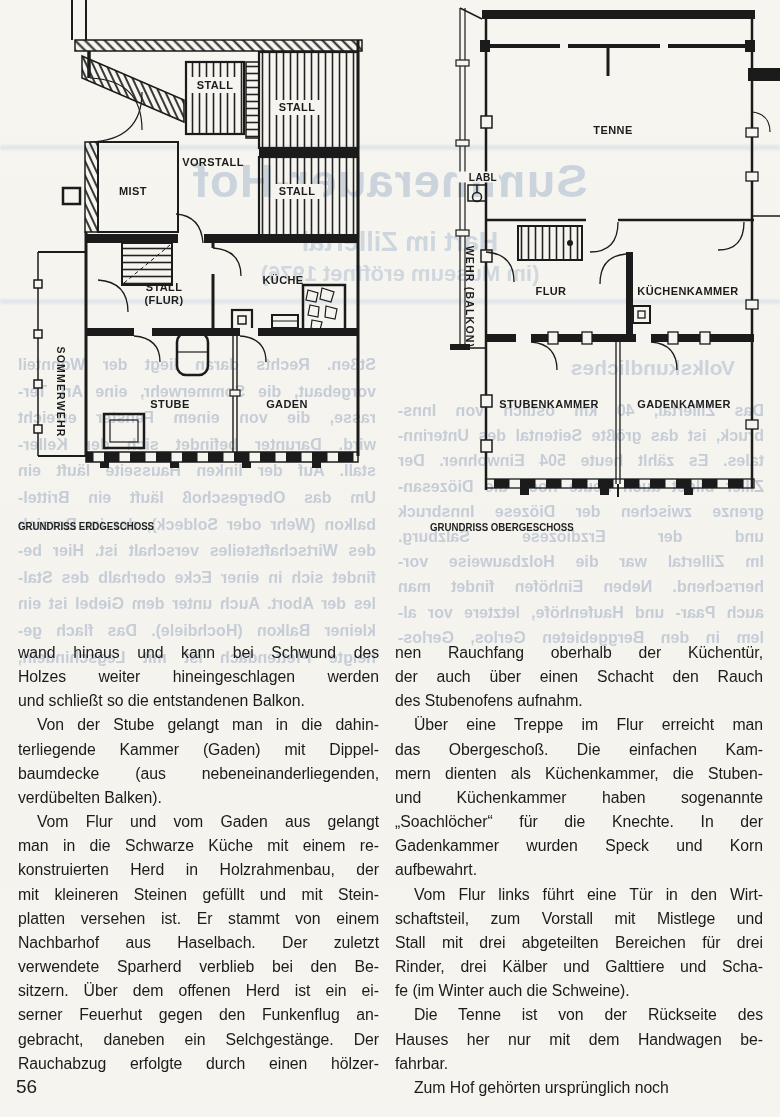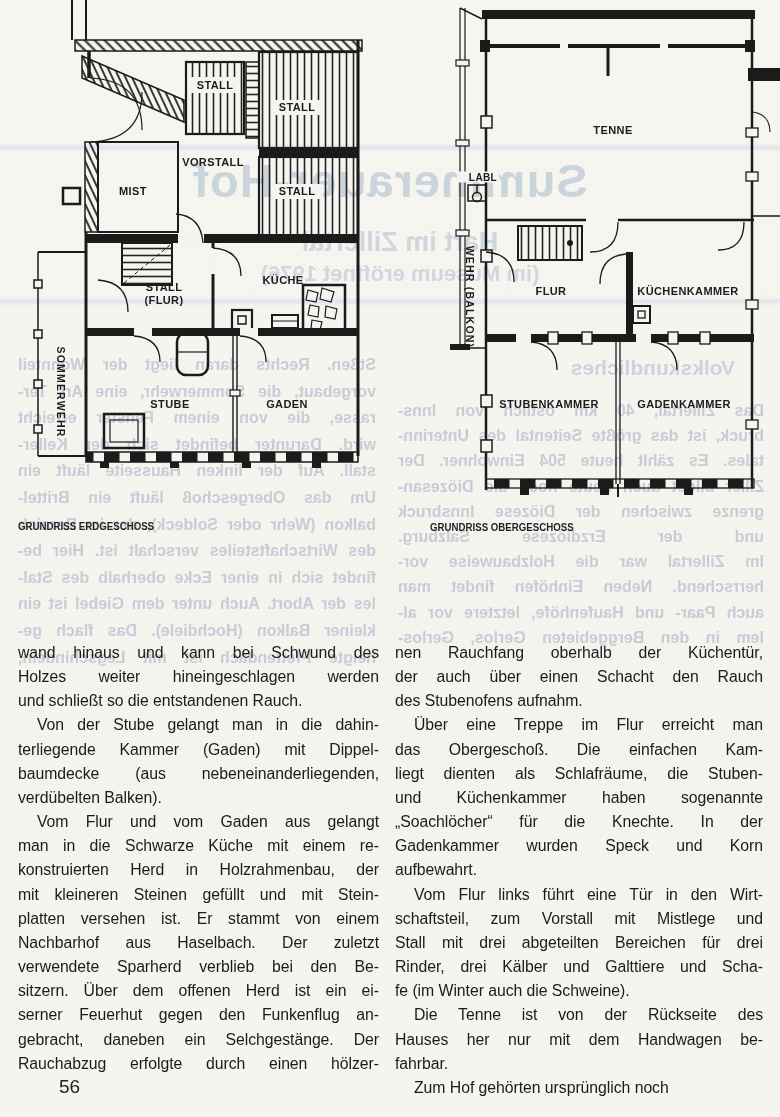--- a/index.html
+++ b/index.html
@@ -30,21 +30,21 @@
   .caption{position:absolute;font-size:11px;font-weight:700;letter-spacing:0;
     transform:scaleX(.88);transform-origin:left center;white-space:nowrap;color:#1f1f1f;}
   
   .bodytext{position:absolute;top:641px;left:18px;width:745px;display:flex;
     justify-content:space-between;font-size:15.8px;line-height:24.15px;color:#1b1b1b;}
   .bcol-left{width:361px;}
   .bcol-right{width:368px;}
   .bline{text-align:justify;text-align-last:justify;letter-spacing:-.05px;}
   .bline.last{text-align-last:left;}
   .bline.indent{padding-left:19px;}
-  .pagenum{position:absolute;left:16px;top:1076px;font-size:19px;color:#222;margin-left:43px;}
+  .pagenum{position:absolute;left:16px;top:1076px;font-size:19px;color:#222;}
 </style>
 </head>
 <body>
 
 <div class="canvas">
 
   <div class="bleedrule" style="top:145px;"></div>
   <div class="bleedrule" style="top:299px;"></div>
 
   <div class="ghost ghost-headline" style="left:170px;top:153px;width:440px;">Summerauer-Hof</div>
@@ -241,21 +241,21 @@
   <span class="rlabel" style="left:688px;top:291px;">KÜCHENKAMMER</span>
   <span class="rlabel" style="left:549px;top:404px;">STUBENKAMMER</span>
   <span class="rlabel" style="left:684px;top:404px;">GADENKAMMER</span>
   <div class="caption" style="left:430px;top:521px;">GRUNDRISS OBERGESCHOSS</div>
 
   <div class="bodytext">
     <div class="bcol-left">
 
         <div class="bline">wand hinaus und kann bei Schwund des</div>
         <div class="bline">Holzes weiter hineingeschlagen werden</div>
-        <div class="bline last">und schließt so die entstandenen Rauch.</div>
+        <div class="bline last">und schließt so die entstandenen Balkon.</div>
         <div class="bline indent">Von der Stube gelangt man in die dahin-</div>
         <div class="bline">terliegende Kammer (Gaden) mit Dippel-</div>
         <div class="bline">baumdecke (aus nebeneinanderliegenden,</div>
         <div class="bline last">verdübelten Balken).</div>
         <div class="bline indent">Vom Flur und vom Gaden aus gelangt</div>
         <div class="bline">man in die Schwarze Küche mit einem re-</div>
         <div class="bline">konstruierten Herd in Holzrahmenbau, der</div>
         <div class="bline">mit kleineren Steinen gefüllt und mit Stein-</div>
         <div class="bline">platten versehen ist. Er stammt von einem</div>
         <div class="bline">Nachbarhof aus Haselbach. Der zuletzt</div>
@@ -265,21 +265,21 @@
         <div class="bline">gebracht, daneben ein Selchgestänge. Der</div>
         <div class="bline">Rauchabzug erfolgte durch einen hölzer-</div>
       </div>
     <div class="bcol-right">
 
     <div class="bline">nen Rauchfang oberhalb der Küchentür,</div>
         <div class="bline">der auch über einen Schacht den Rauch</div>
         <div class="bline last">des Stubenofens aufnahm.</div>
         <div class="bline indent">Über eine Treppe im Flur erreicht man</div>
         <div class="bline">das Obergeschoß. Die einfachen Kam-</div>
-        <div class="bline">liegt dienten als Schlafräume, die Stuben-</div>
+        <div class="bline">mern dienten als Küchenkammer, die Stuben-</div>
         <div class="bline">und Küchenkammer haben sogenannte</div>
         <div class="bline">„Soachlöcher“ für die Knechte. In der</div>
         <div class="bline">Gadenkammer wurden Speck und Korn</div>
         <div class="bline last">aufbewahrt.</div>
         <div class="bline indent">Vom Flur links führt eine Tür in den Wirt-</div>
         <div class="bline">schaftsteil, zum Vorstall mit Mistlege und</div>
         <div class="bline">Stall mit drei abgeteilten Bereichen für drei</div>
         <div class="bline">Rinder, drei Kälber und Galttiere und Scha-</div>
         <div class="bline last">fe (im Winter auch die Schweine).</div>
         <div class="bline indent">Die Tenne ist von der Rückseite des</div>

